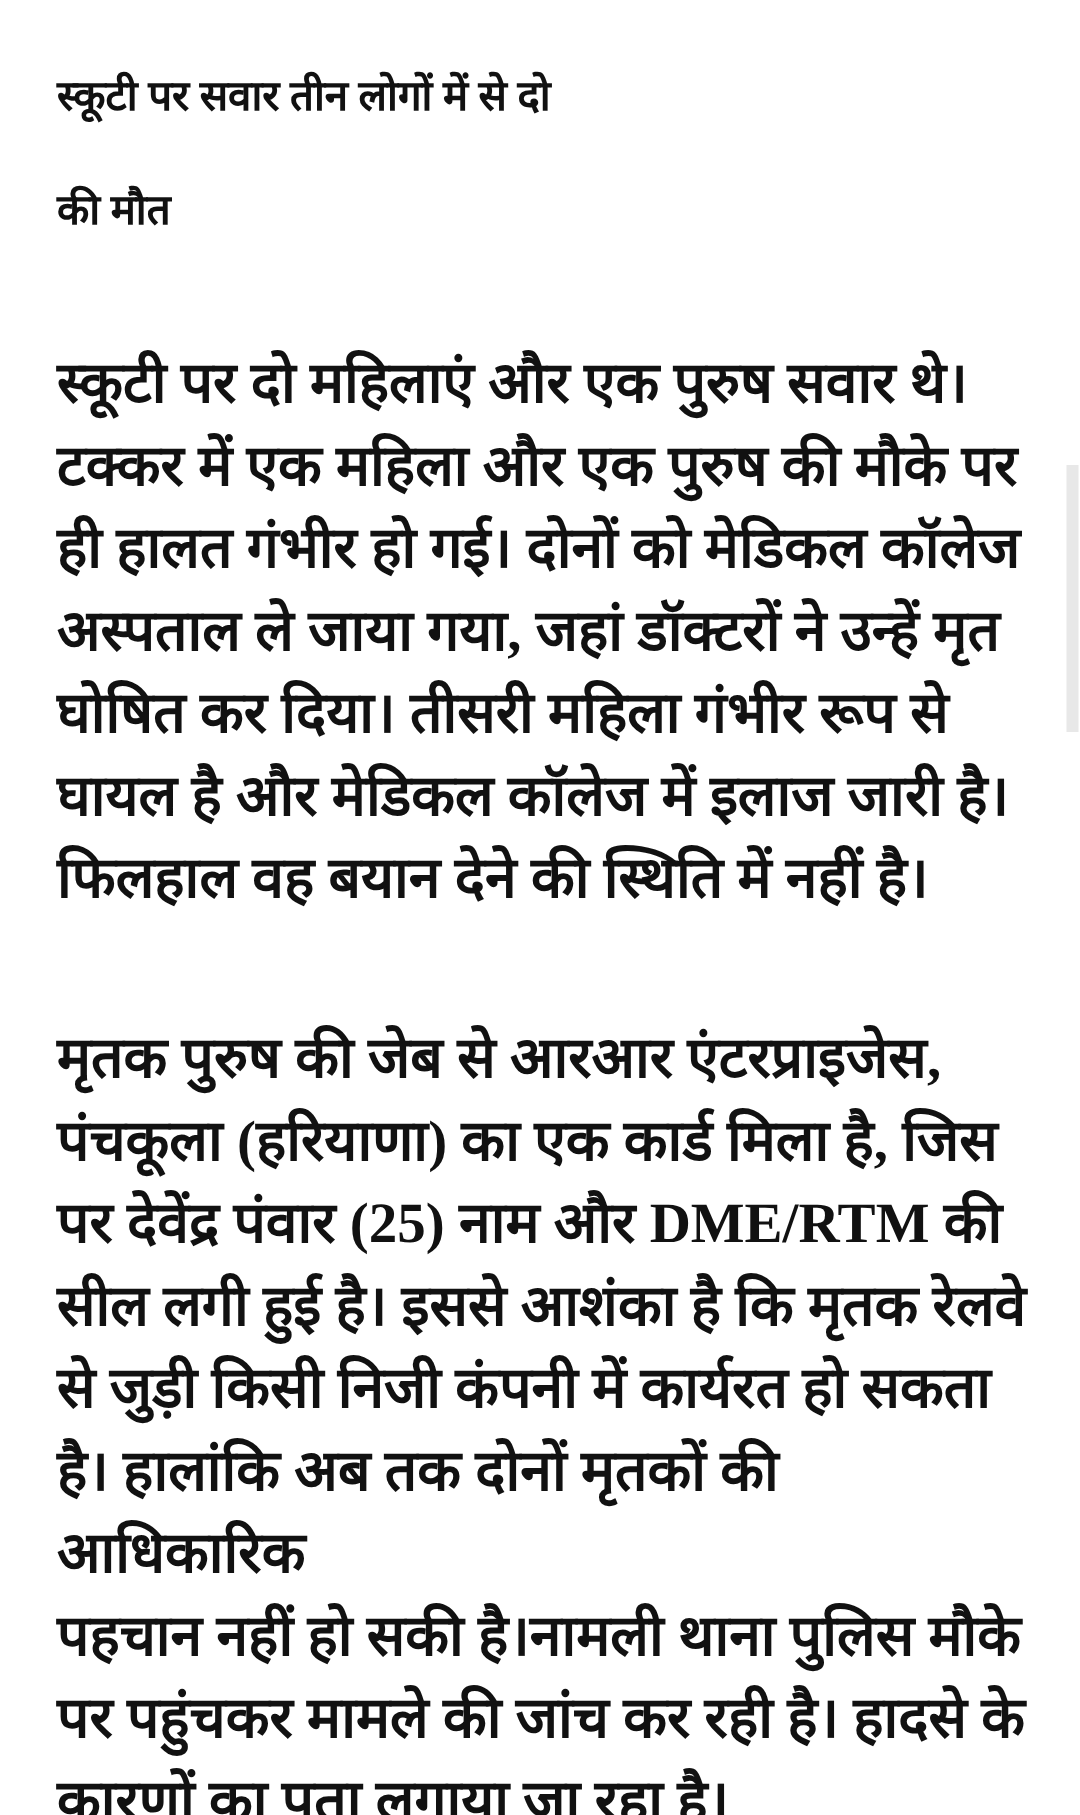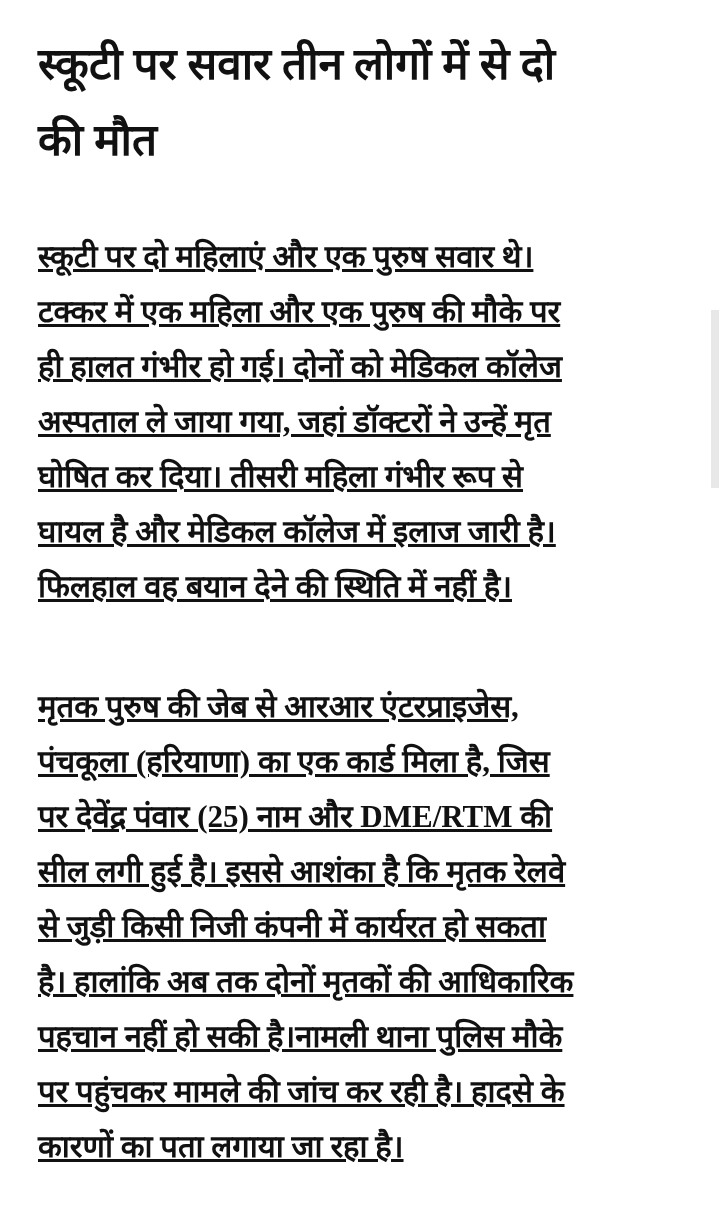--- a/index.html
+++ b/index.html
@@ -15,34 +15,33 @@
     font-family: "Liberation Serif", "DejaVu Serif", serif;
     color: #111111;
   }
   .article {
     box-sizing: border-box;
     width: 720px;
     padding: 27px 34px 0 38px;
   }
   .headline {
     margin: 0 0 50px 0;
-    font-size: 44px;
+    font-size: 28px;
     line-height: 76px;
     font-weight: 700;
     color: #111111;
     white-space: pre-line;
   }
   .para {
     margin: 0 0 65px 0;
-    font-size: 31px;
+    font-size: 38px;
     line-height: 55px;
     font-weight: 700;
     color: #111111;
     white-space: pre-line;
-    text-decoration: underline;
   }
   .scrollbar-track {
     position: absolute;
     top: 0;
     right: 0;
     width: 9px;
     height: 1210px;
     background: transparent;
   }
   .scrollbar-thumb {

